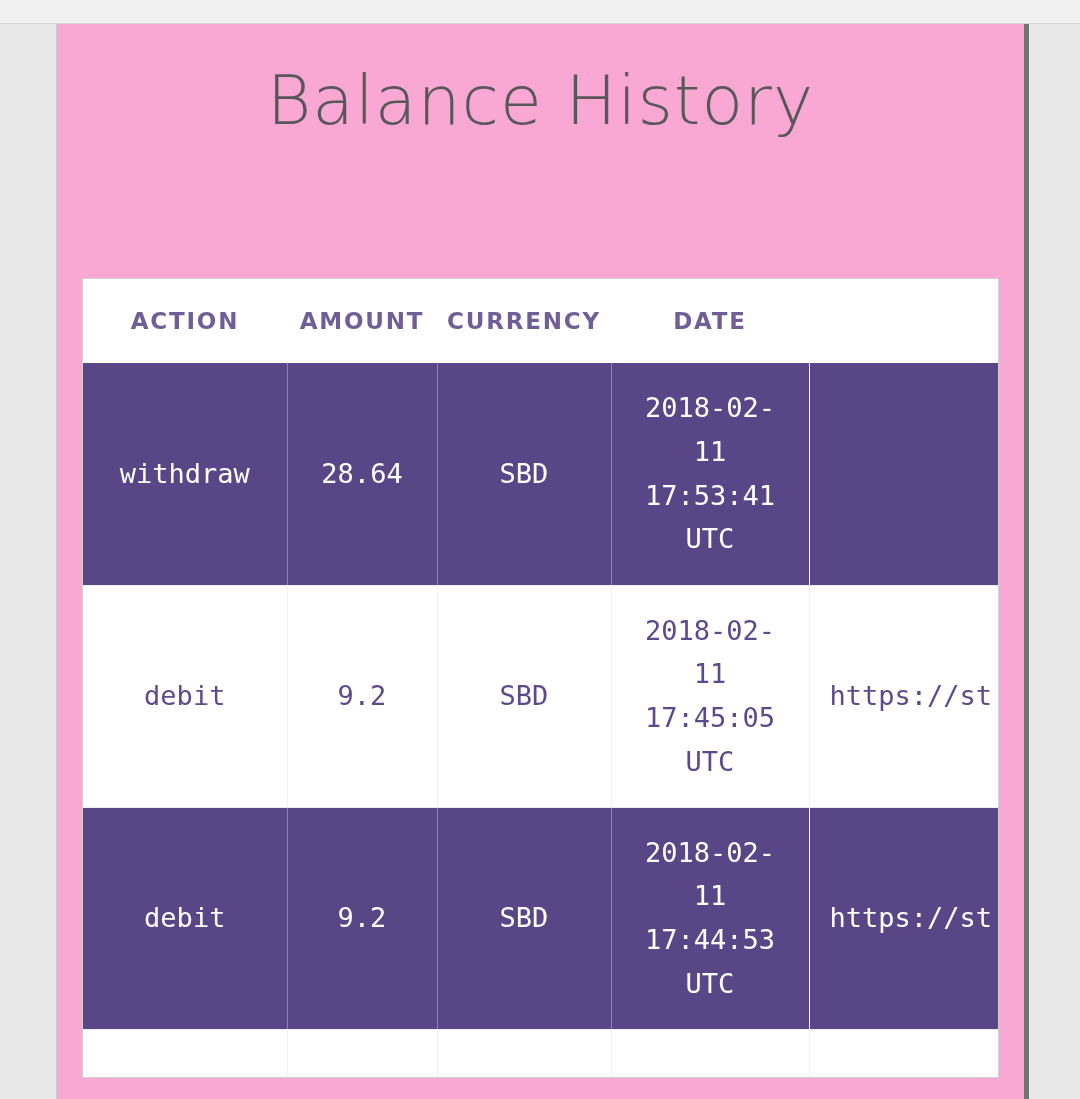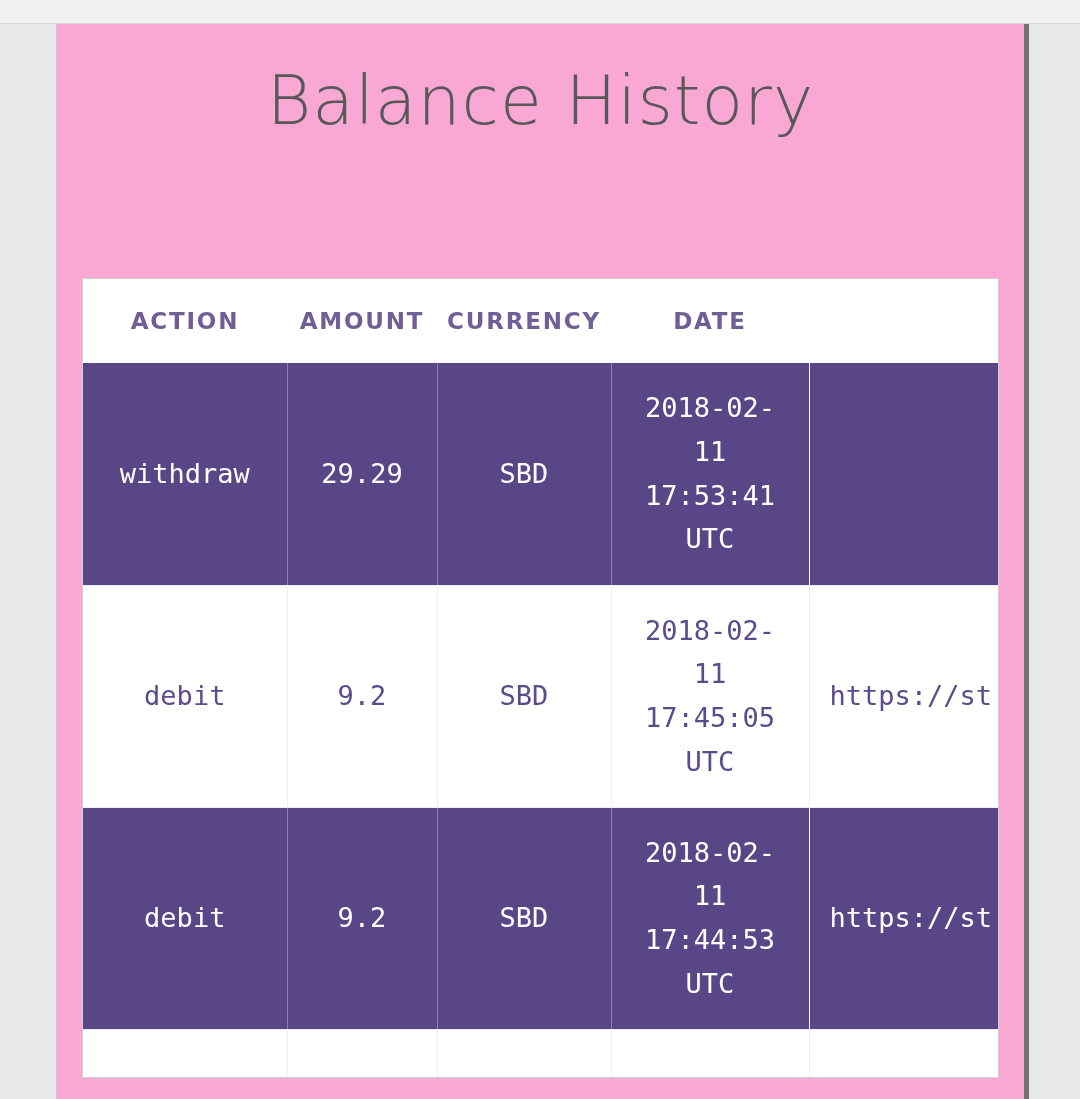--- a/index.html
+++ b/index.html
@@ -176,21 +176,21 @@
             <th>AMOUNT</th>
             <th>CURRENCY</th>
             <th>DATE</th>
             <th></th>
           </tr>
         </thead>
         <tbody>
 
           <tr class="row-odd">
             <td class="cell-action">withdraw</td>
-            <td class="cell-amount">29.29</td>
+            <td class="cell-amount">28.64</td>
             <td class="cell-currency">SBD</td>
             <td class="cell-date">
               <span class="date-lines">
                 <span>2018-02-</span>
                 <span>11</span>
                 <span>17:53:41</span>
                 <span>UTC</span>
               </span>
             </td>
             <td class="cell-memo"></td>

